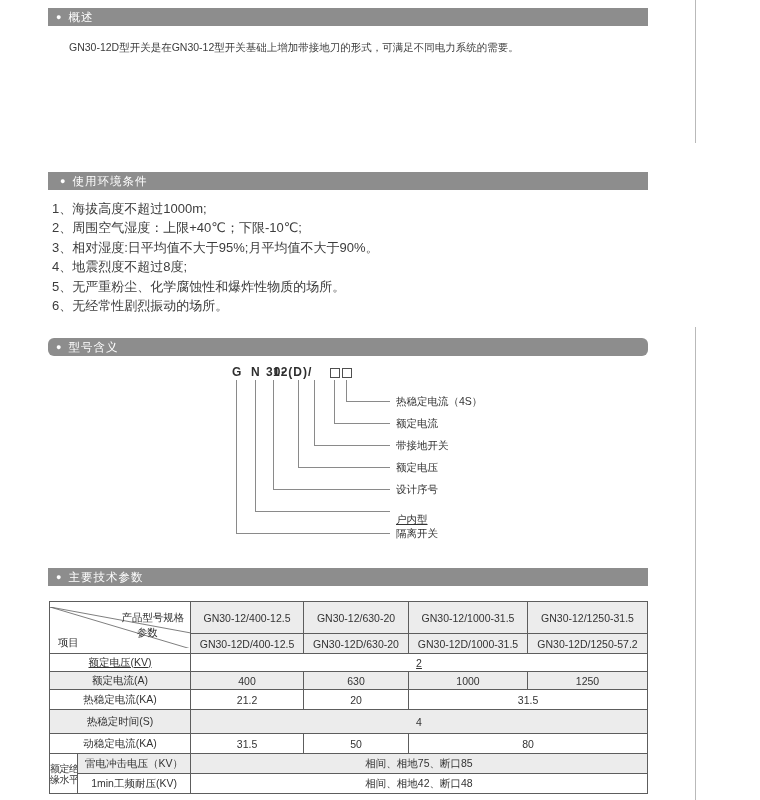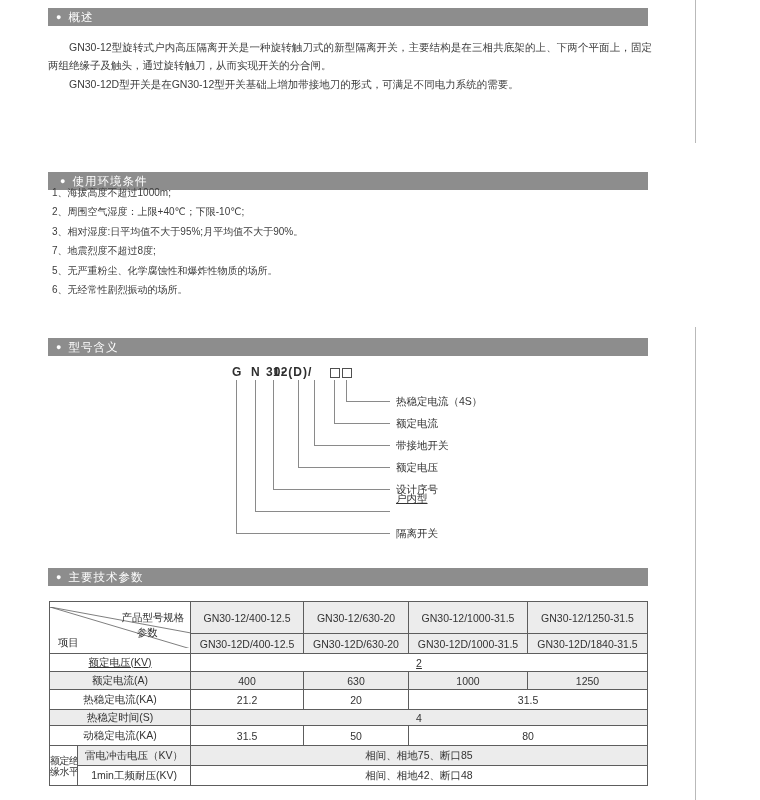--- a/index.html
+++ b/index.html
@@ -19,22 +19,22 @@
   }
   .secbar .dot { font-size:9px; vertical-align:1px; margin-right:6px; }
 
   .overview-body {
     position:absolute; left:48px; top:38px; width:604px;
     font-size:10.5px; line-height:18.4px; text-align:justify; color:#3c3c3c;
   }
   .overview-body p { margin:0; text-indent:2em; }
 
   .env-list {
-    position:absolute; left:52px; top:183px; width:600px;
-    font-size:10px; line-height:19.4px; color:#3c3c3c;
+    position:absolute; left:52px; top:199px; width:600px;
+    font-size:13px; line-height:19.4px; color:#3c3c3c;
   }
 
   
   .diagram { position:absolute; left:0; top:0; width:760px; height:800px; pointer-events:none; }
   .mpart { position:absolute; top:365px; font-size:12px; font-weight:bold; color:#2e2e2e; letter-spacing:1px; }
   .mbox { position:absolute; top:368px; width:8px; height:8px; border:1px solid #4f4f4f; background:#fff; }
   .vline { position:absolute; width:1px; background:#8a8a8a; top:380px; }
   .hline { position:absolute; height:1px; background:#8a8a8a; }
   .dlabel { position:absolute; left:396px; font-size:10.5px; color:#333333; white-space:nowrap; }
 
@@ -55,37 +55,36 @@
 
 <div class="page">
 
   <div class="edge-line edge-top"></div>
   <div class="edge-line edge-bottom"></div>
 
   <div class="secbar" style="top:8px;">
     <span class="dot">●</span><span>概述</span>
   </div>
   <div class="overview-body">
-    <p>GN30-12型旋转式户内高压隔离开关是一种旋转触刀式的新型隔离开关，主要结构是在三相共底架的上、下两个平面上，固定两组绝缘子及触头，通过旋转触刀，从而实现开关的分合闸。</p>
     <p>GN30-12D型开关是在GN30-12型开关基础上增加带接地刀的形式，可满足不同电力系统的需要。</p>
   </div>
 
   <div class="secbar" style="top:172px;padding-left:12px;">
     <span class="dot">●</span><span>使用环境条件</span>
   </div>
   <div class="env-list">
     <div>1、海拔高度不超过1000m;</div>
     <div>2、周围空气湿度：上限+40℃；下限-10℃;</div>
     <div>3、相对湿度:日平均值不大于95%;月平均值不大于90%。</div>
-    <div>7、地震烈度不超过8度;</div>
+    <div>4、地震烈度不超过8度;</div>
     <div>5、无严重粉尘、化学腐蚀性和爆炸性物质的场所。</div>
     <div>6、无经常性剧烈振动的场所。</div>
   </div>
 
-  <div class="secbar" style="top:338px;">
+  <div class="secbar" style="top:338px;border-radius:6px;">
     <span class="dot">●</span><span>型号含义</span>
   </div>
 
   <div class="diagram">
     <span class="mpart" style="left:232px;">G</span>
     <span class="mpart" style="left:251px;">N</span>
     <span class="mpart" style="left:266px;">30-</span>
     <span class="mpart" style="left:273px;">12(D)/</span>
     <span class="mbox" style="left:330px;"></span>
     <span class="mbox" style="left:342px;"></span>
@@ -104,21 +103,21 @@
     <div class="hline" style="left:298px; top:467px; width:92px;"></div>
     <div class="hline" style="left:273px; top:489px; width:117px;"></div>
     <div class="hline" style="left:255px; top:511px; width:135px;"></div>
     <div class="hline" style="left:236px; top:533px; width:154px;"></div>
 
     <div class="dlabel" style="top:395px;">热稳定电流（4S）</div>
     <div class="dlabel" style="top:417px;">额定电流</div>
     <div class="dlabel" style="top:439px;">带接地开关</div>
     <div class="dlabel" style="top:461px;">额定电压</div>
     <div class="dlabel" style="top:483px;">设计序号</div>
-    <div class="dlabel" style="top:492px;text-decoration:underline;">户内型</div>
+    <div class="dlabel" style="top:513px;text-decoration:underline;">户内型</div>
     <div class="dlabel" style="top:527px;">隔离开关</div>
   </div>
 
   <div class="secbar" style="top:568px;">
     <span class="dot">●</span><span>主要技术参数</span>
   </div>
 
   <table class="ptable">
     <colgroup>
       <col style="width:28px">
@@ -141,40 +140,40 @@
       </td>
       <td class="g">GN30-12/400-12.5</td>
       <td class="g">GN30-12/630-20</td>
       <td class="g">GN30-12/1000-31.5</td>
       <td class="g">GN30-12/1250-31.5</td>
     </tr>
     <tr style="height:20px;">
       <td class="g">GN30-12D/400-12.5</td>
       <td class="g">GN30-12D/630-20</td>
       <td class="g">GN30-12D/1000-31.5</td>
-      <td class="g">GN30-12D/1840-31.5</td>
+      <td class="g">GN30-12D/1250-57.2</td>
     </tr>
     <tr style="height:18px;text-decoration:underline;">
       <td colspan="2" class="w">额定电压(KV)</td>
       <td colspan="4" class="w">2</td>
     </tr>
     <tr style="height:18px;">
       <td colspan="2" class="g">额定电流(A)</td>
       <td class="g">400</td>
       <td class="g">630</td>
       <td class="g">1000</td>
       <td class="g">1250</td>
     </tr>
     <tr style="height:20px;">
       <td colspan="2" class="w">热稳定电流(KA)</td>
       <td class="w">21.2</td>
       <td class="w">20</td>
       <td colspan="2" class="w">31.5</td>
     </tr>
-    <tr style="height:16px;">
+    <tr style="height:24px;">
       <td colspan="2" class="g">热稳定时间(S)</td>
       <td colspan="4" class="g">4</td>
     </tr>
     <tr style="height:20px;">
       <td colspan="2" class="w">动稳定电流(KA)</td>
       <td class="w">31.5</td>
       <td class="w">50</td>
       <td colspan="2" class="w">80</td>
     </tr>
     <tr style="height:20px;">

